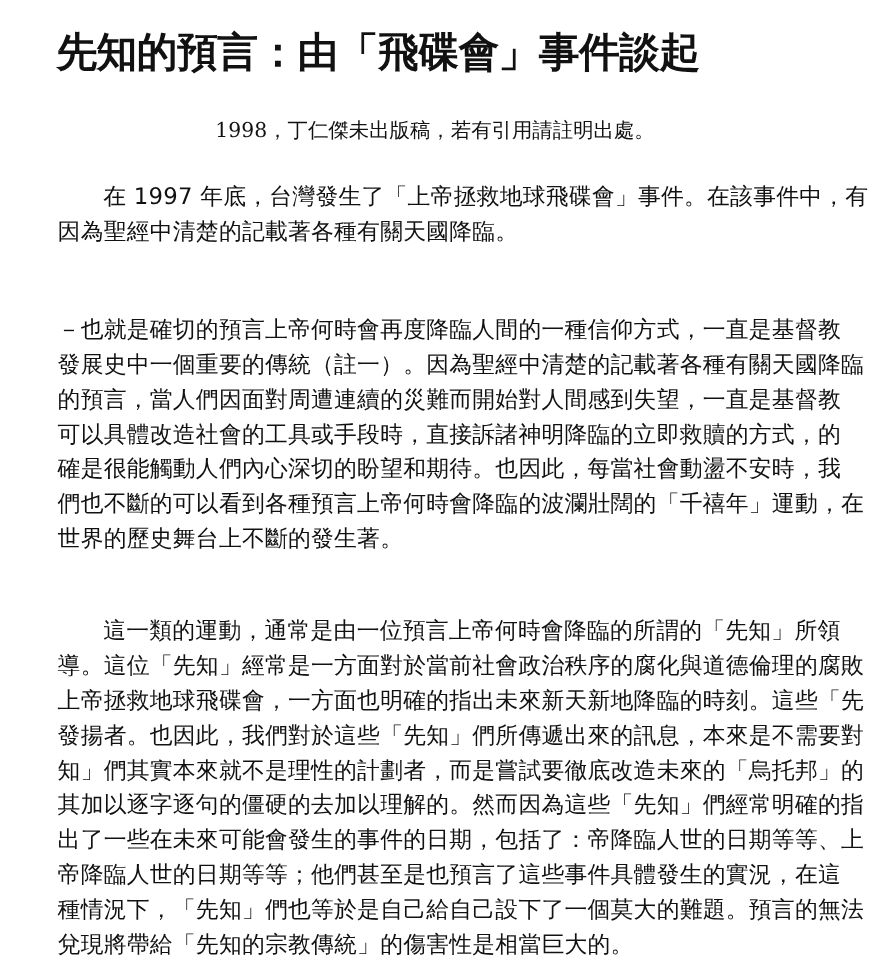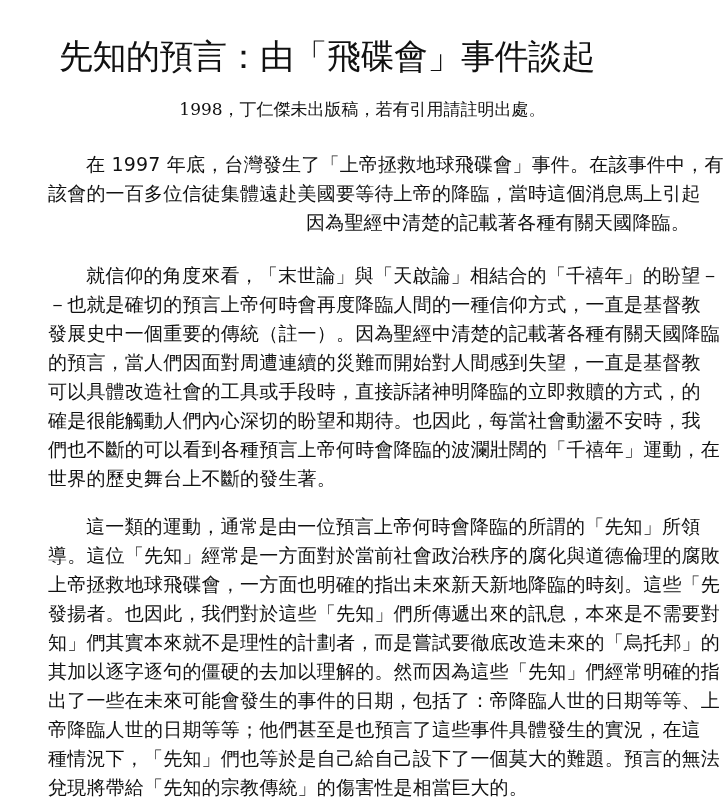--- a/index.html
+++ b/index.html
@@ -6,39 +6,37 @@
   body { width: 725px; height: 799px; overflow: hidden; position: relative;
          font-family: "DejaVu Serif", "Liberation Serif", serif; color: #111; }
   .title { position: absolute; left: 47px; top: 22px; font-size: 34px; line-height: 44px;
            font-family: "DejaVu Sans", "Liberation Sans", sans-serif; letter-spacing: -0.5px; white-space: nowrap; }
   .subtitle { position: absolute; left: 0; width: 725px; top: 97px; text-align: center;
               font-size: 17px; line-height: 24px; white-space: nowrap; }
   .para { position: absolute; left: 48px; width: 642px; font-size: 19px; line-height: 29px;
           font-family: "DejaVu Sans", "Liberation Sans", sans-serif; letter-spacing: 0.2px; }
   .para .line { display: block; white-space: nowrap; height: 29px; }
   .para .line.first { padding-left: 38px; }
-  #p1 { top: 150px; text-align: right; }
+  #p1 { top: 150px; }
   #p2 { top: 261px; }
   #p3 { top: 512px; }
 </style>
 </head>
 <body>
 
 <div>
-  <h1 class="title" style="margin:12px;font-weight:normal;">先知的預言：由「飛碟會」事件談起</h1>
+  <h1 class="title" style="margin:0;font-weight:bold;">先知的預言：由「飛碟會」事件談起</h1>
   <div class="subtitle">1998，丁仁傑未出版稿，若有引用請註明出處。</div>
 
   <div class="para" id="p1">
     <span class="line first">在 1997 年底，台灣發生了「上帝拯救地球飛碟會」事件。在該事件中，有</span>
-    <span class="line">該會的一百多位信徒集體遠赴美國要等待上帝的降臨，當時這個消息馬上引起</span>
     <span class="line">因為聖經中清楚的記載著各種有關天國降臨。</span>
   </div>
 
   <div class="para" id="p2">
-    <span class="line first">就信仰的角度來看，「末世論」與「天啟論」相結合的「千禧年」的盼望－</span>
     <span class="line">－也就是確切的預言上帝何時會再度降臨人間的一種信仰方式，一直是基督教</span>
     <span class="line">發展史中一個重要的傳統（註一）。因為聖經中清楚的記載著各種有關天國降臨</span>
     <span class="line">的預言，當人們因面對周遭連續的災難而開始對人間感到失望，一直是基督教</span>
     <span class="line">可以具體改造社會的工具或手段時，直接訴諸神明降臨的立即救贖的方式，的</span>
     <span class="line">確是很能觸動人們內心深切的盼望和期待。也因此，每當社會動盪不安時，我</span>
     <span class="line">們也不斷的可以看到各種預言上帝何時會降臨的波瀾壯闊的「千禧年」運動，在</span>
     <span class="line">世界的歷史舞台上不斷的發生著。</span>
   </div>
 
   <div class="para" id="p3">

